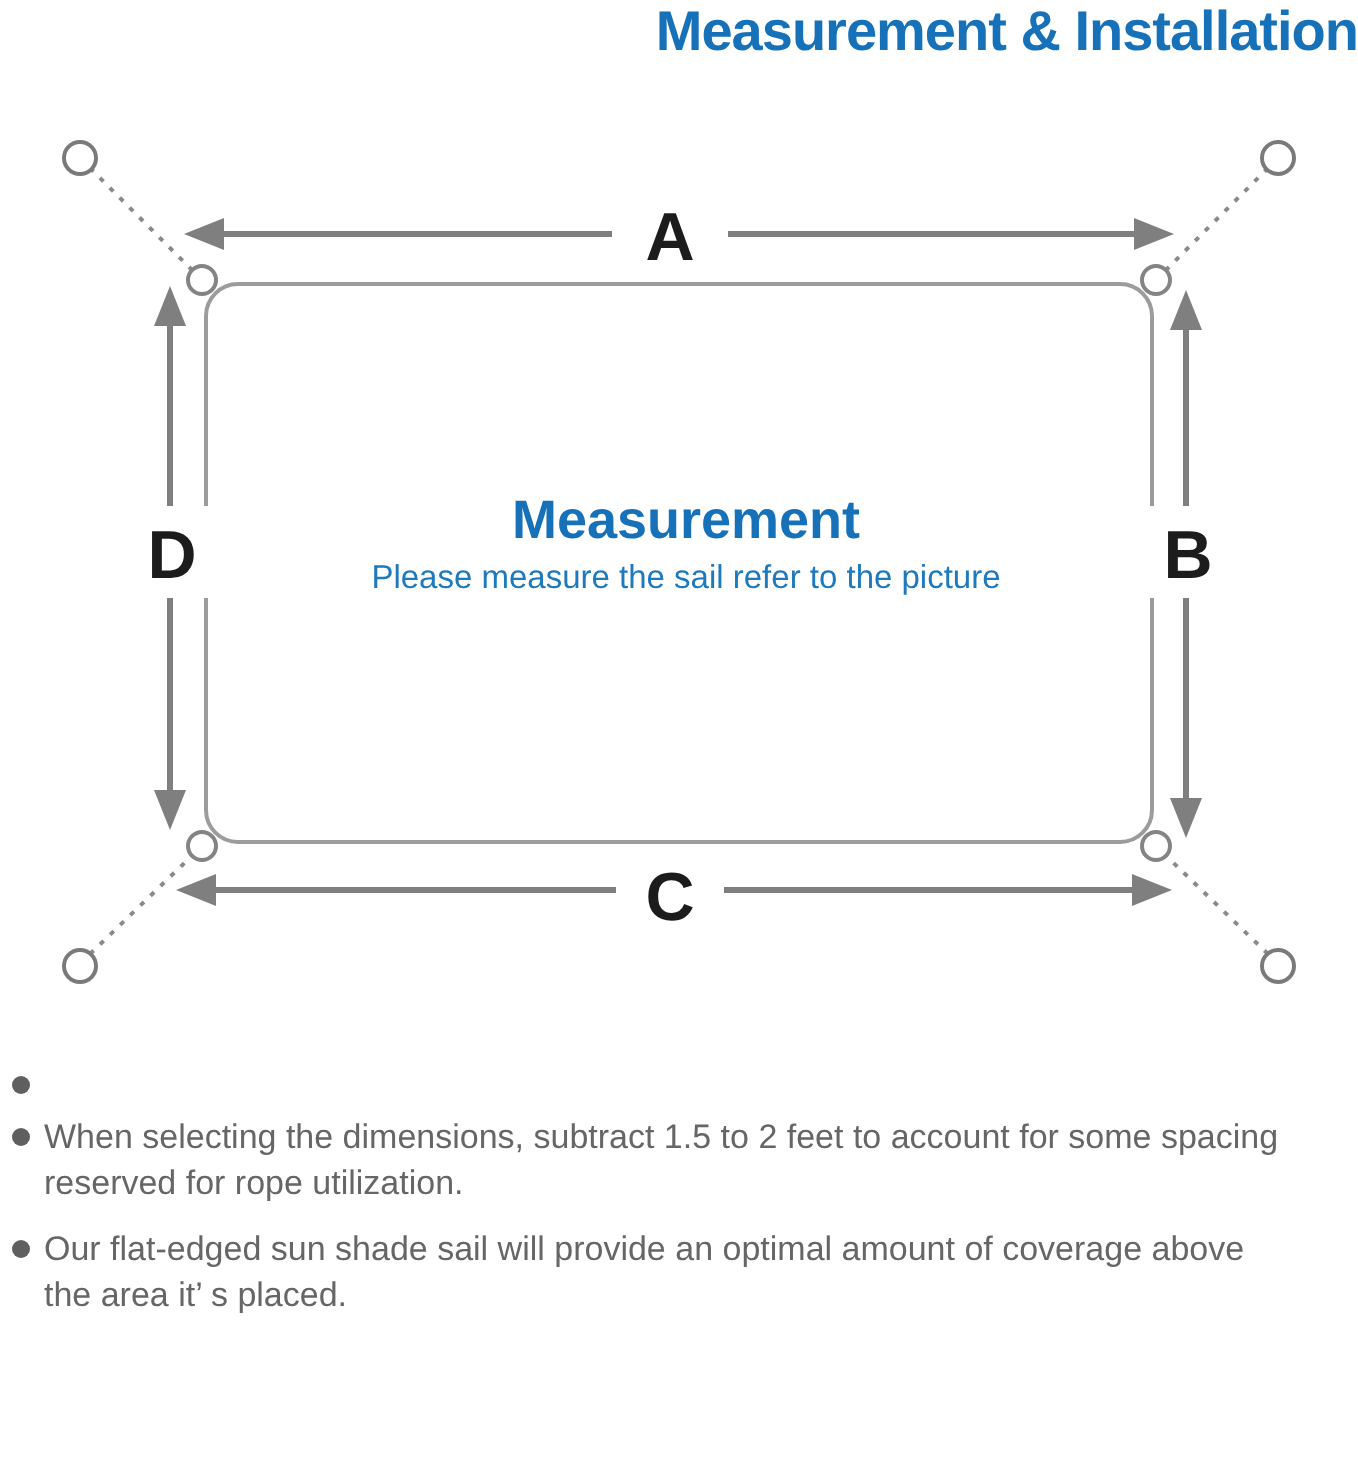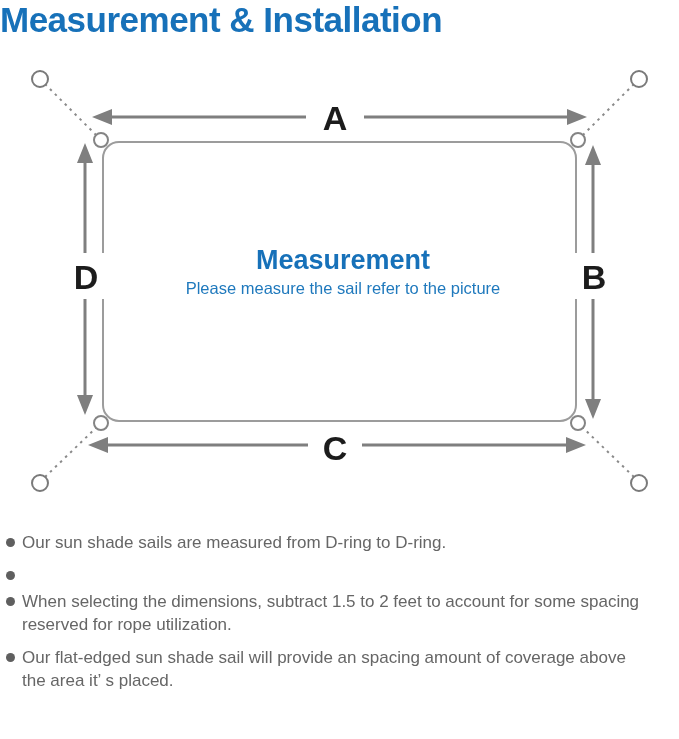--- a/index.html
+++ b/index.html
@@ -13,22 +13,22 @@
     width: 679px;
     height: 739px;
     background: #ffffff;
     overflow: hidden;
   }
   .page-title {
     position: absolute;
     top: 0px;
     left: 0;
     width: 679px;
-    text-align: left;
-    font-size: 35px;
+    text-align: right;
+    font-size: 28px;
     font-weight: bold;
     letter-spacing: -0.5px;
     color: #1771b9;
   }
   .diagram-wrap {
     position: absolute;
     top: 55px;
     left: 0;
     width: 679px;
     height: 445px;
@@ -150,30 +150,26 @@
       <text x="594" y="234" text-anchor="middle" class="dim-label">B</text>
 
       <text x="343" y="214" text-anchor="middle" class="center-title">Measurement</text>
       <text x="343" y="239" text-anchor="middle" class="center-sub">Please measure the sail refer to the picture</text>
     </svg>
   </div>
 
   <ul class="notes-list">
     <li class="note-item">
       <span class="note-bullet"></span>
-      <div class="note-text">Our sun shade sails are measured from D-ring to D-ring.</div>
-    </li>
-    <li class="note-item">
-      <span class="note-bullet"></span>
     </li>
     <li class="note-item">
       <span class="note-bullet"></span>
       <div class="note-text">When selecting the dimensions, subtract 1.5 to 2 feet to account for some spacing
 reserved for rope utilization.</div>
     </li>
     <li class="note-item">
       <span class="note-bullet"></span>
-      <div class="note-text">Our flat-edged sun shade sail will provide an spacing amount of coverage above
+      <div class="note-text">Our flat-edged sun shade sail will provide an optimal amount of coverage above
 the area it’ s placed.</div>
     </li>
   </ul>
 
 </div>
 
 </body></html>

